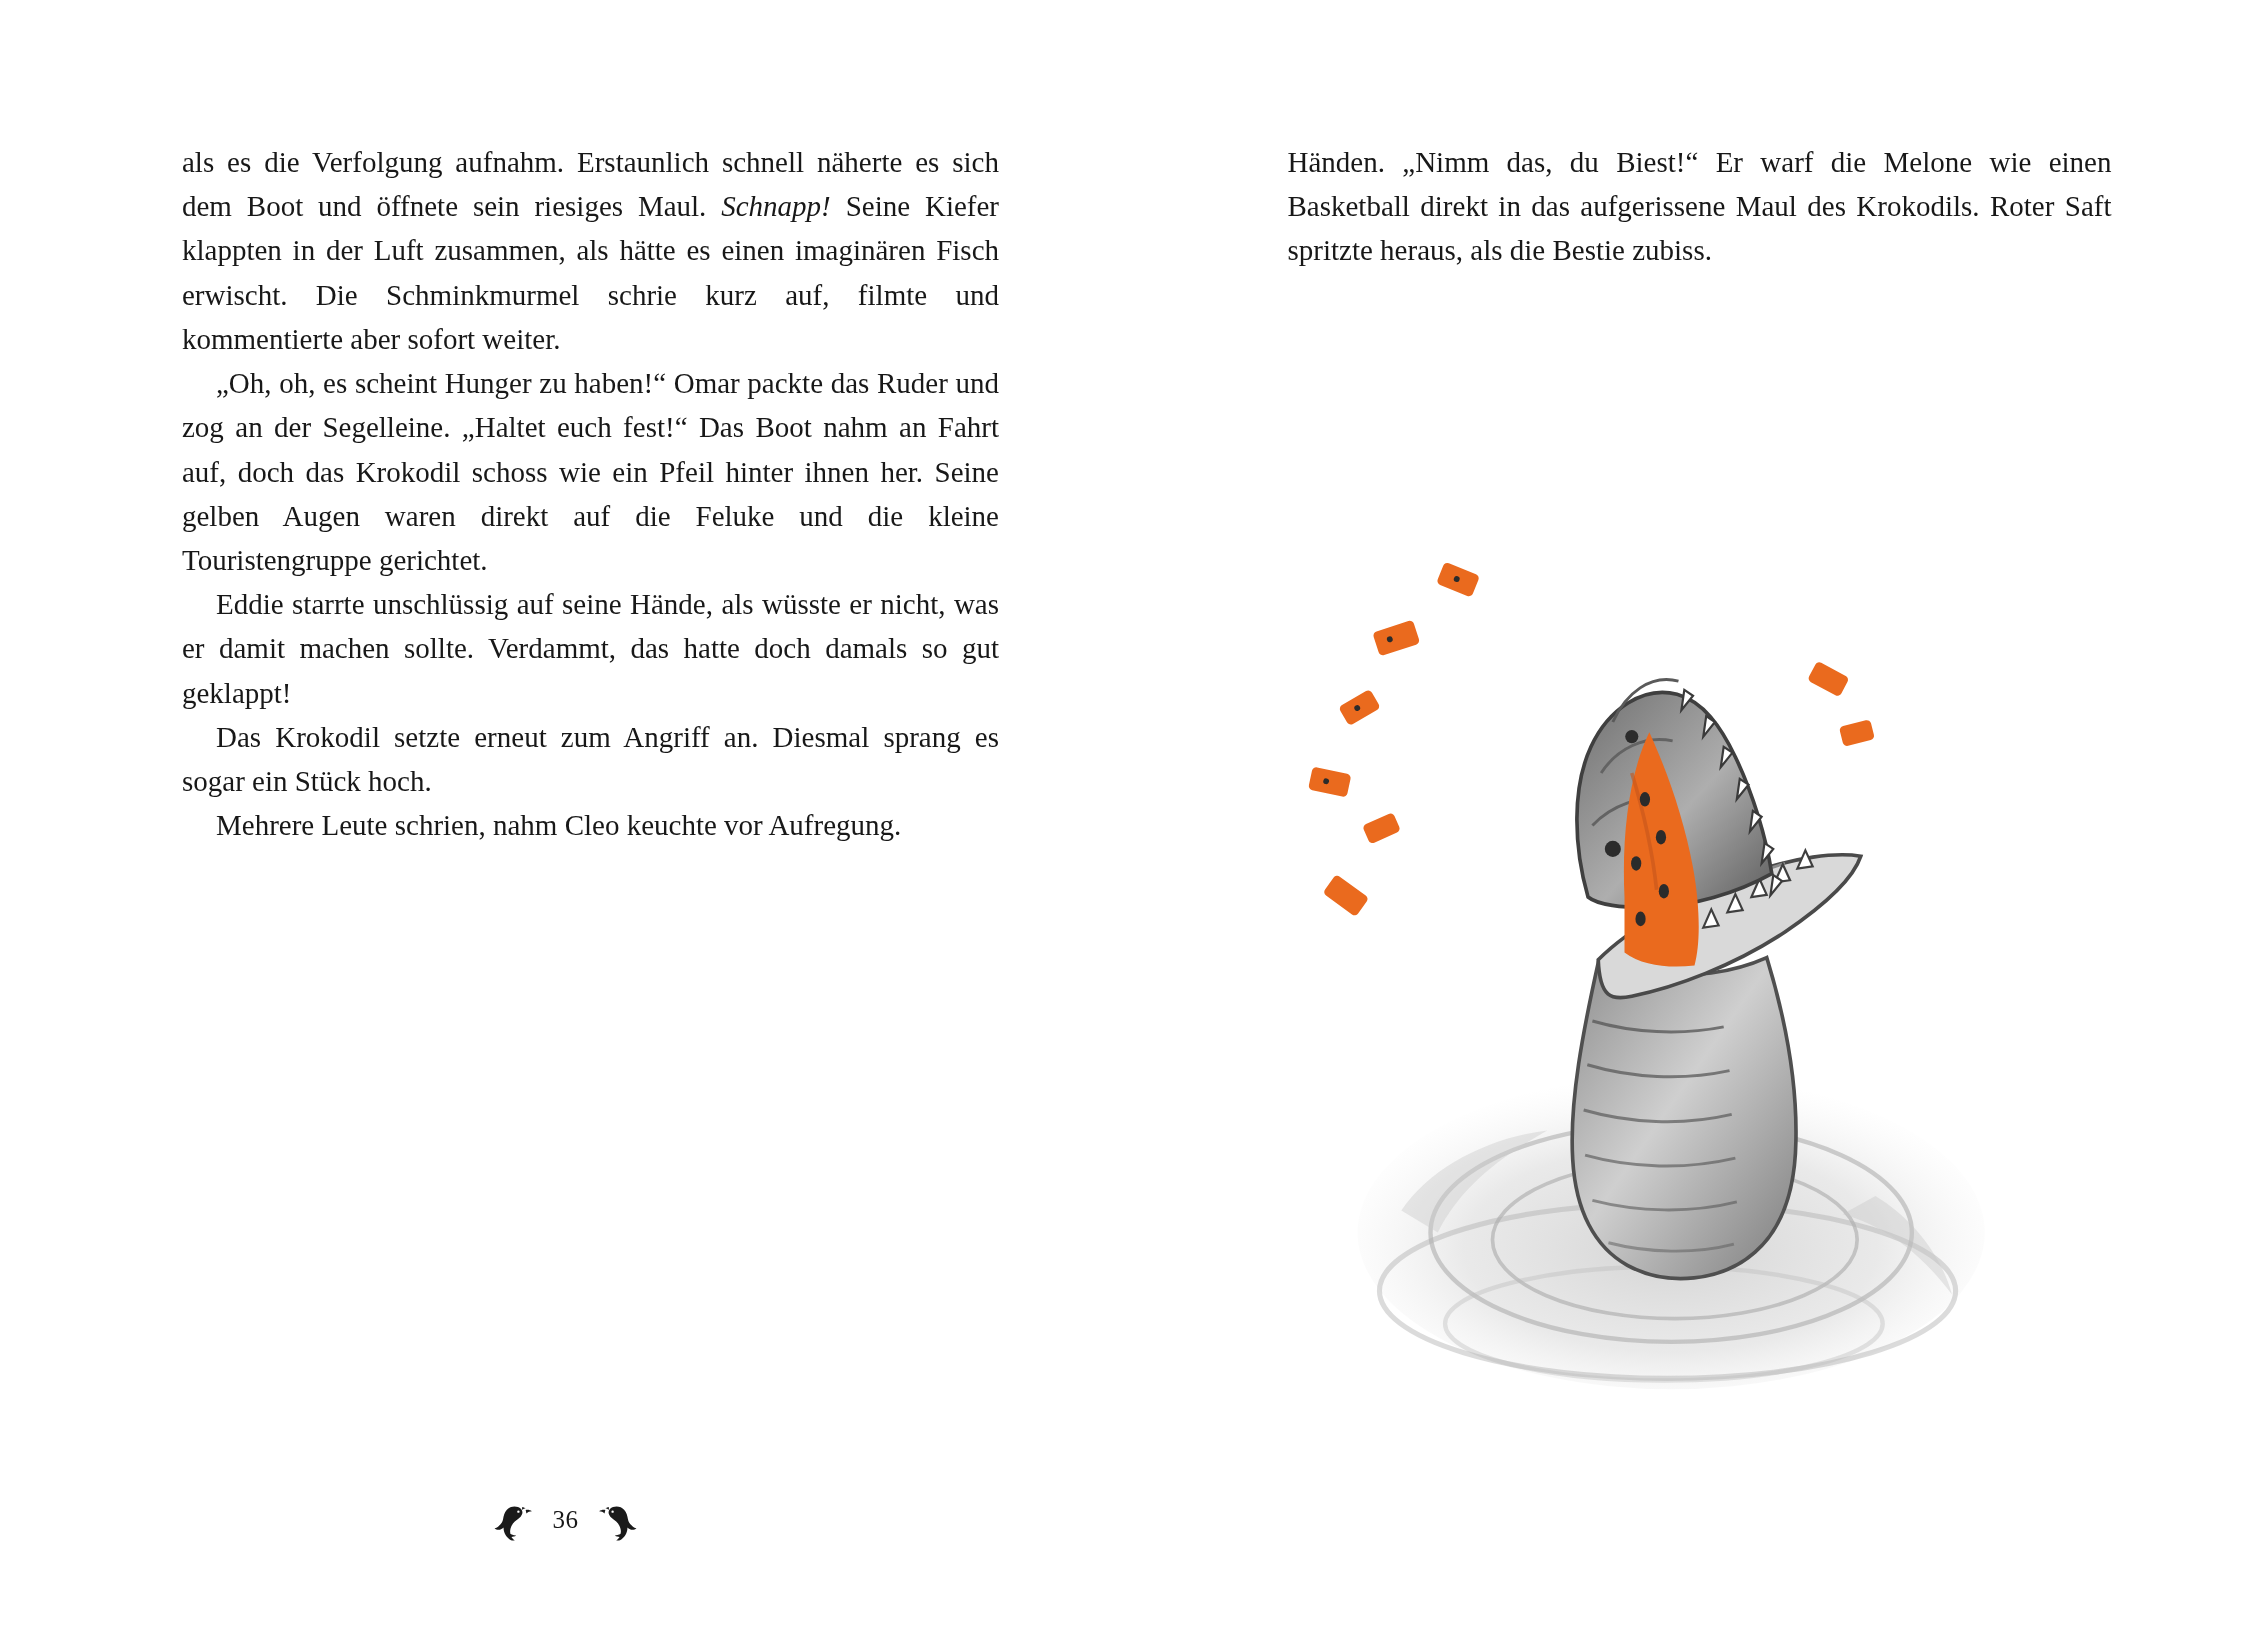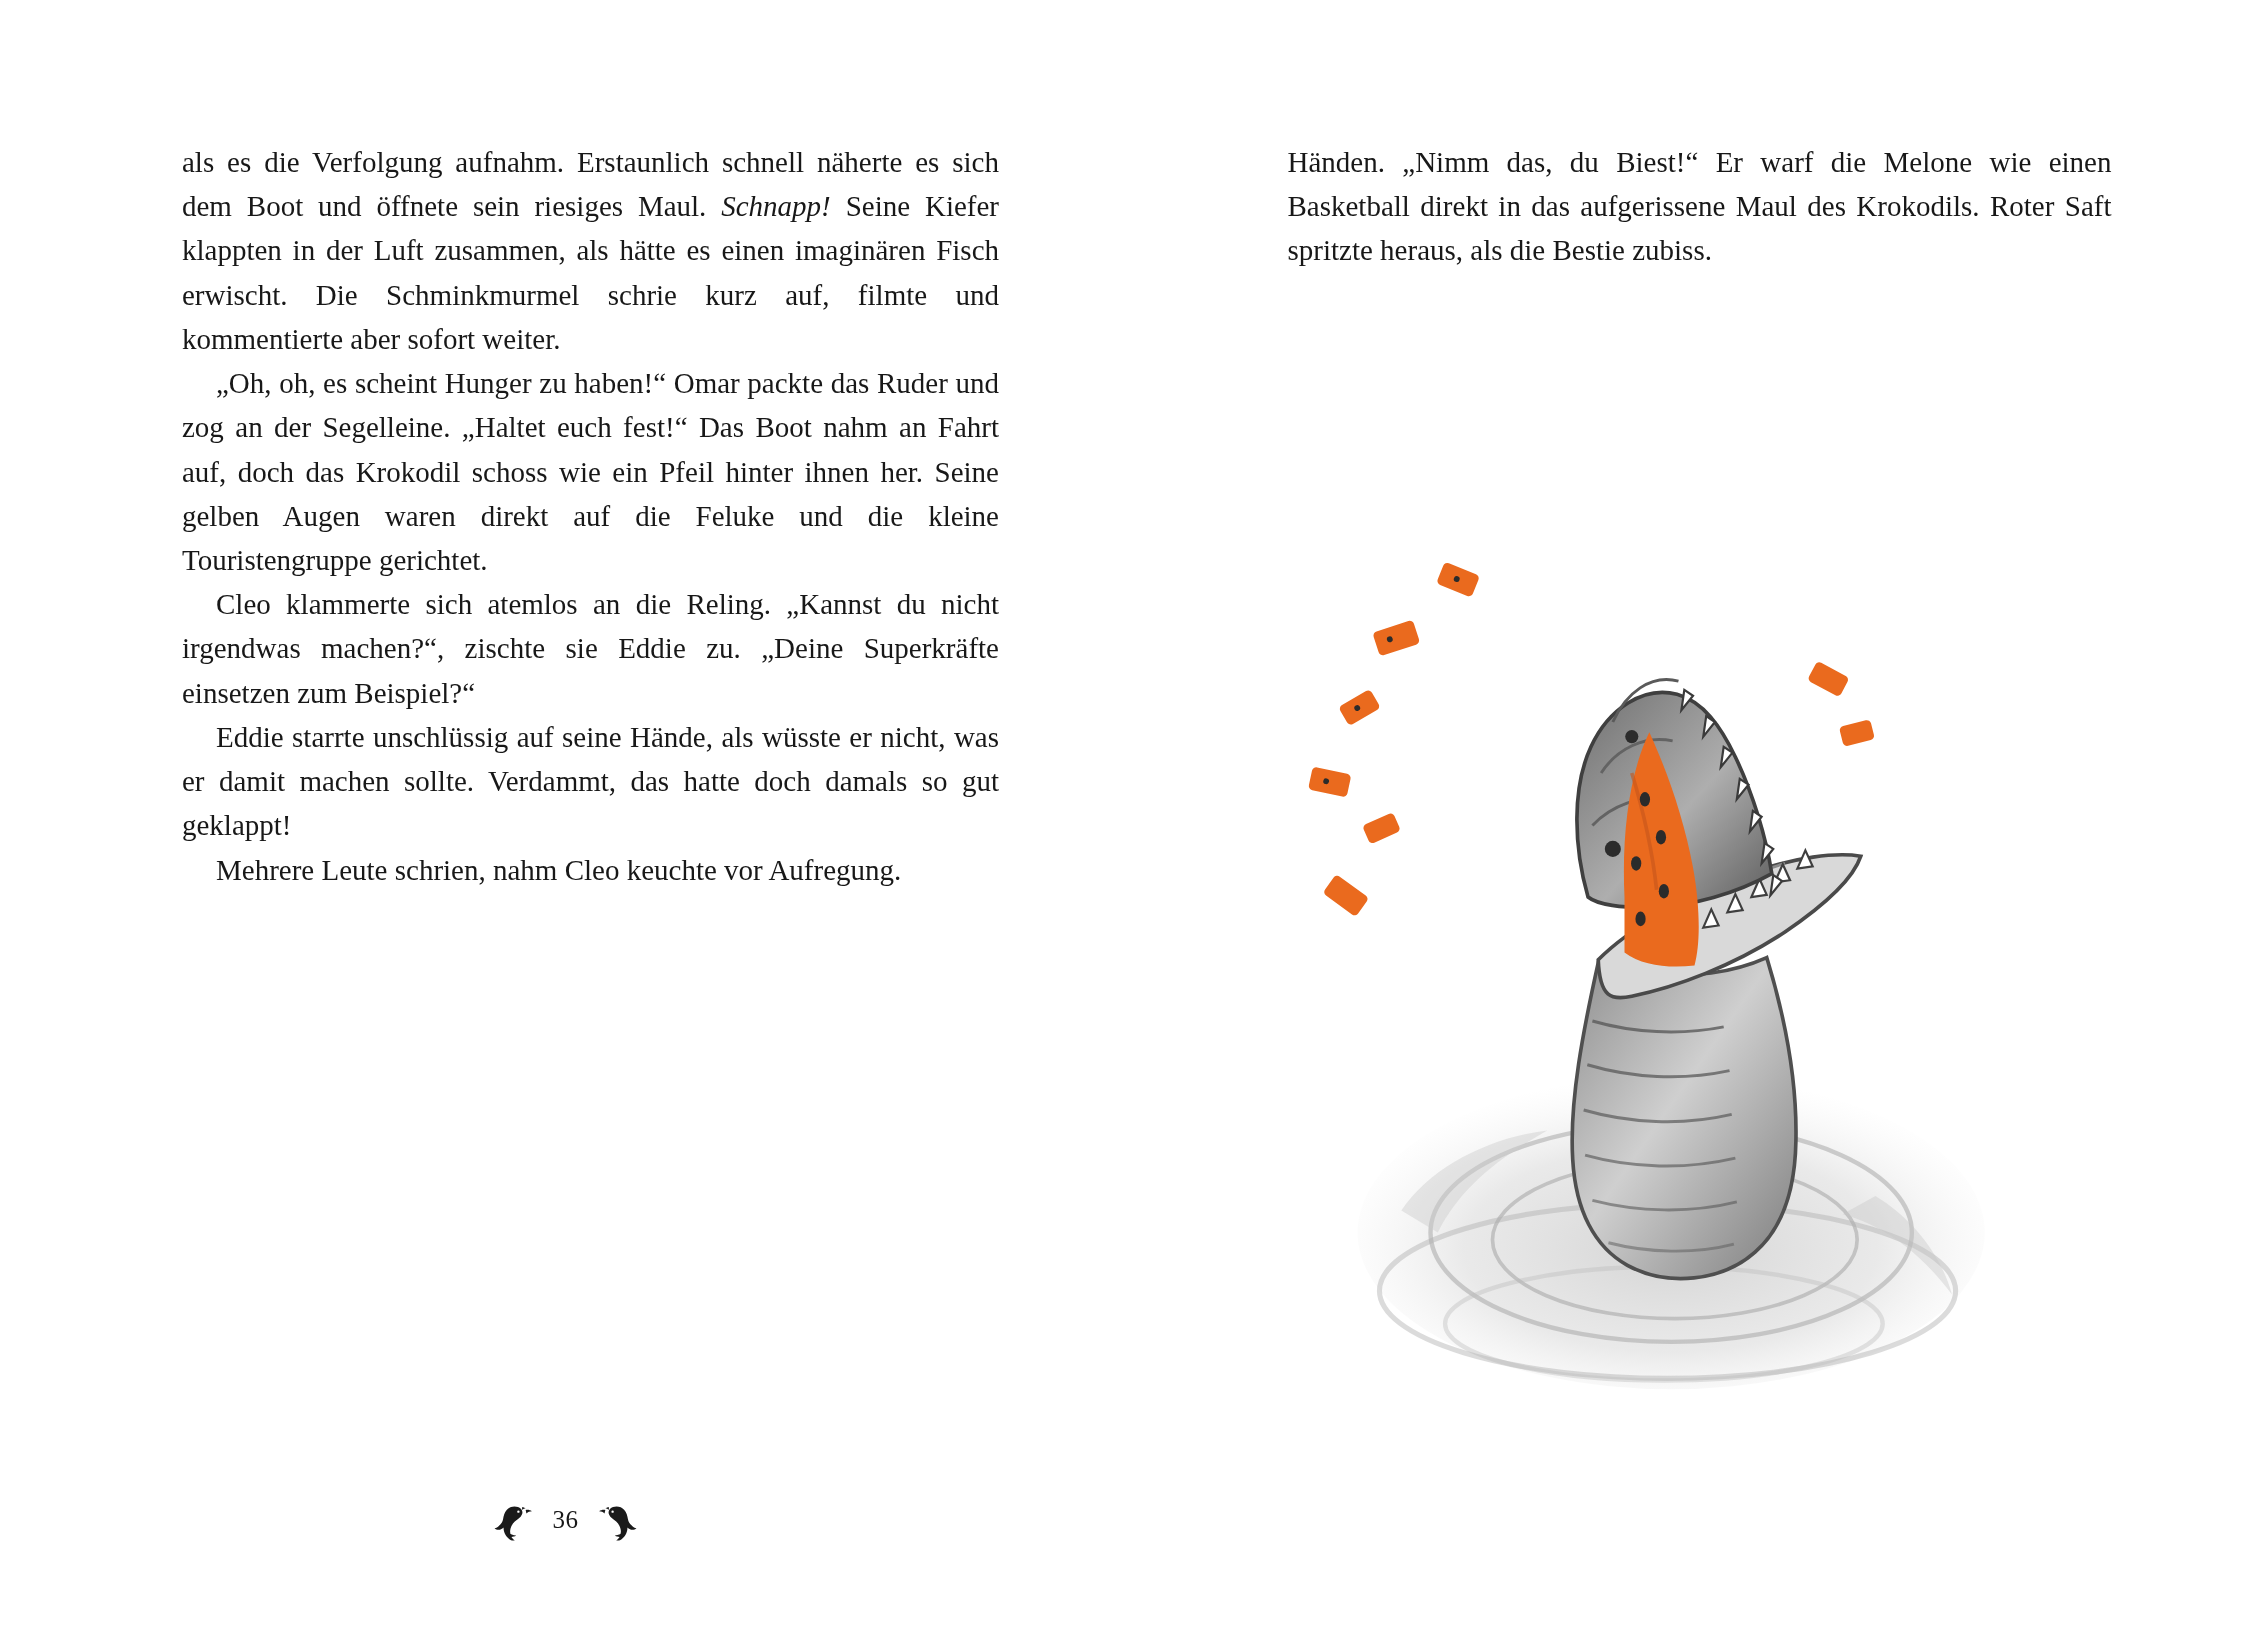--- a/index.html
+++ b/index.html
@@ -122,22 +122,22 @@
 
 <div class="page">
   <div class="spread">
 
     <div class="page-half left">
       <div class="text-column">
         <p>
           <span>als es die Verfolgung aufnahm. Erstaunlich schnell näherte es sich dem Boot und öffnete sein riesiges Maul. </span><em>Schnapp!</em><span> Seine Kiefer klappten in der Luft zusammen, als hätte es einen imaginären Fisch erwischt. Die Schminkmurmel schrie kurz auf, filmte und kommentierte aber sofort weiter.</span>
         </p>
         <p class="indent">„Oh, oh, es scheint Hunger zu haben!“ Omar packte das Ruder und zog an der Segelleine. „Haltet euch fest!“ Das Boot nahm an Fahrt auf, doch das Krokodil schoss wie ein Pfeil hinter ihnen her. Seine gelben Augen waren direkt auf die Feluke und die kleine Touristengruppe gerichtet.</p>
-        <p class="indent">Cleo klammerte sich atemlos an die Reling. „Kannst du nicht irgendwas machen?“, zischte sie Eddie zu. „Deine Superkräfte einsetzen zum Beispiel?“</p>
         <p class="indent">Eddie starrte unschlüssig auf seine Hände, als wüsste er nicht, was er damit machen sollte. Verdammt, das hatte doch damals so gut geklappt!</p>
+        <p class="indent">Das Krokodil setzte erneut zum Angriff an. Diesmal sprang es sogar ein Stück hoch.</p>
         <p class="indent">Mehrere Leute schrien, nahm Cleo keuchte vor Aufregung.</p>
       </div>
 
       <div class="folio">
         <span>
           <svg class="bird" viewBox="0 0 100 100" xmlns="http://www.w3.org/2000/svg">
             <g fill="#1a1a1a">
               <path d="M68 20c-9-8-24-7-32 2-5 6-7 13-8 20-1 6-4 11-9 15-3 3-6 5-10 6 3 3 8 4 12 3 3-1 6-3 8-5 0 5 1 10 3 14 2 5 6 9 10 12 2 2 5 3 8 3h4c-3-2-6-5-8-9-2-5-3-10-2-15 1-7 5-13 10-18 4-4 9-7 13-11 4-5 6-11 1-17z"></path>
               <path d="M70 16c3 0 6 1 8 3-3 0-5 1-7 3-1-2-1-4-1-6z"></path>
               <circle cx="62" cy="26" r="2.6" fill="#ffffff"></circle>

